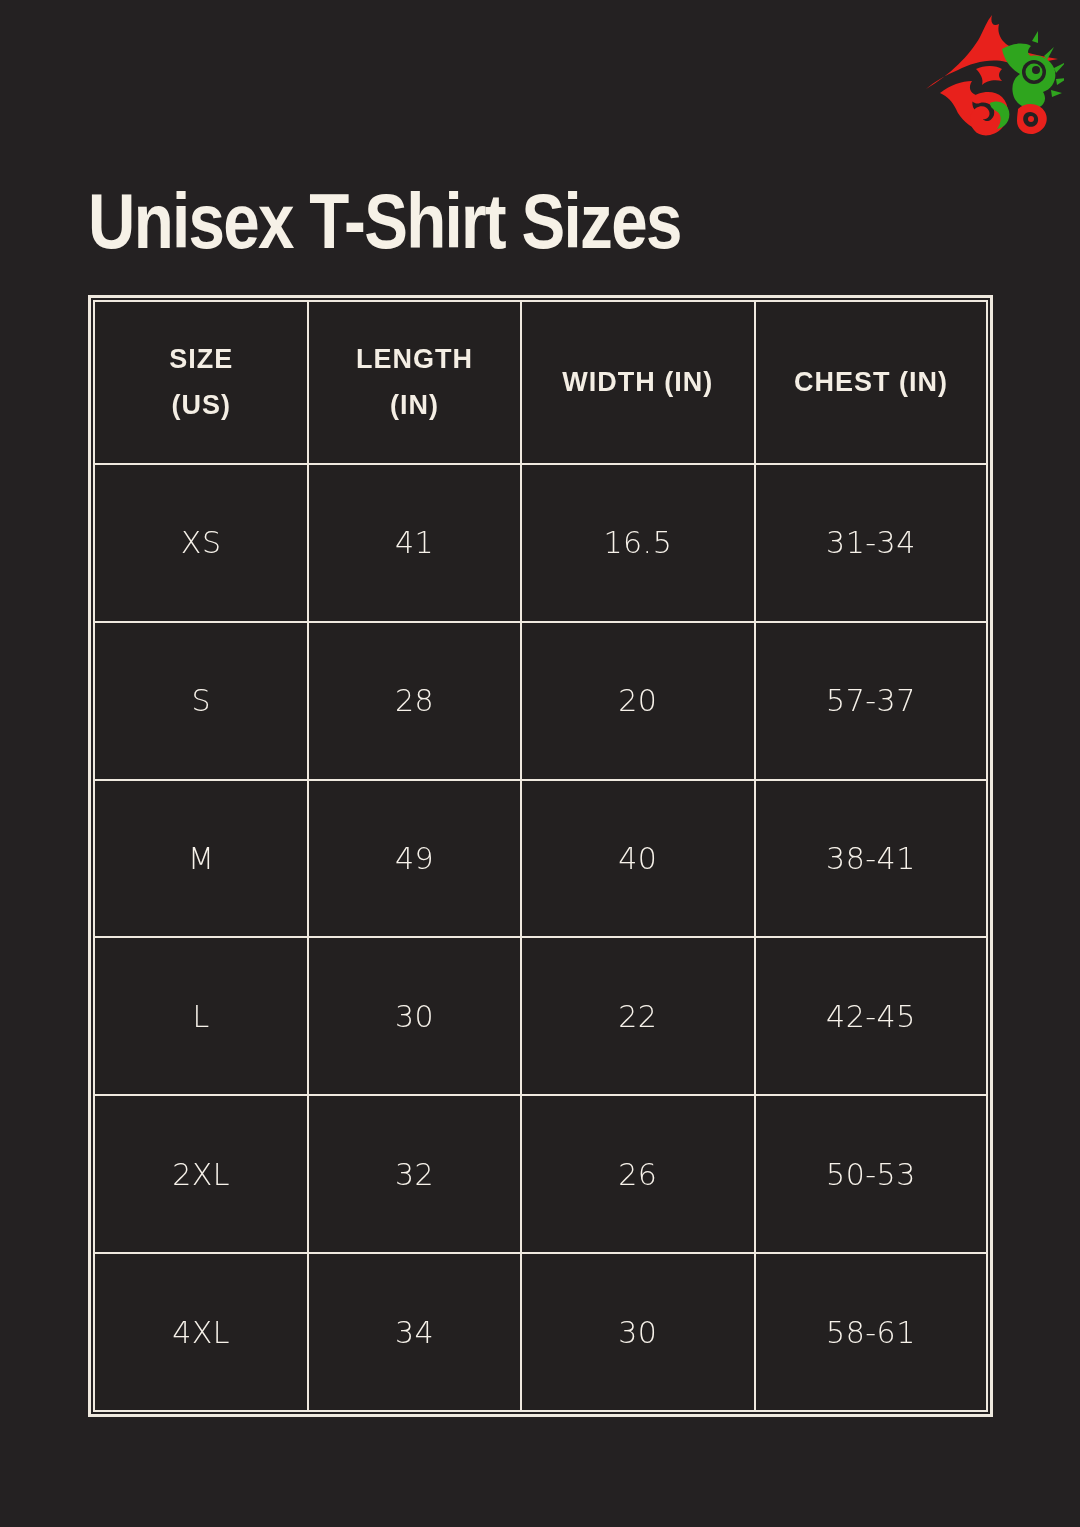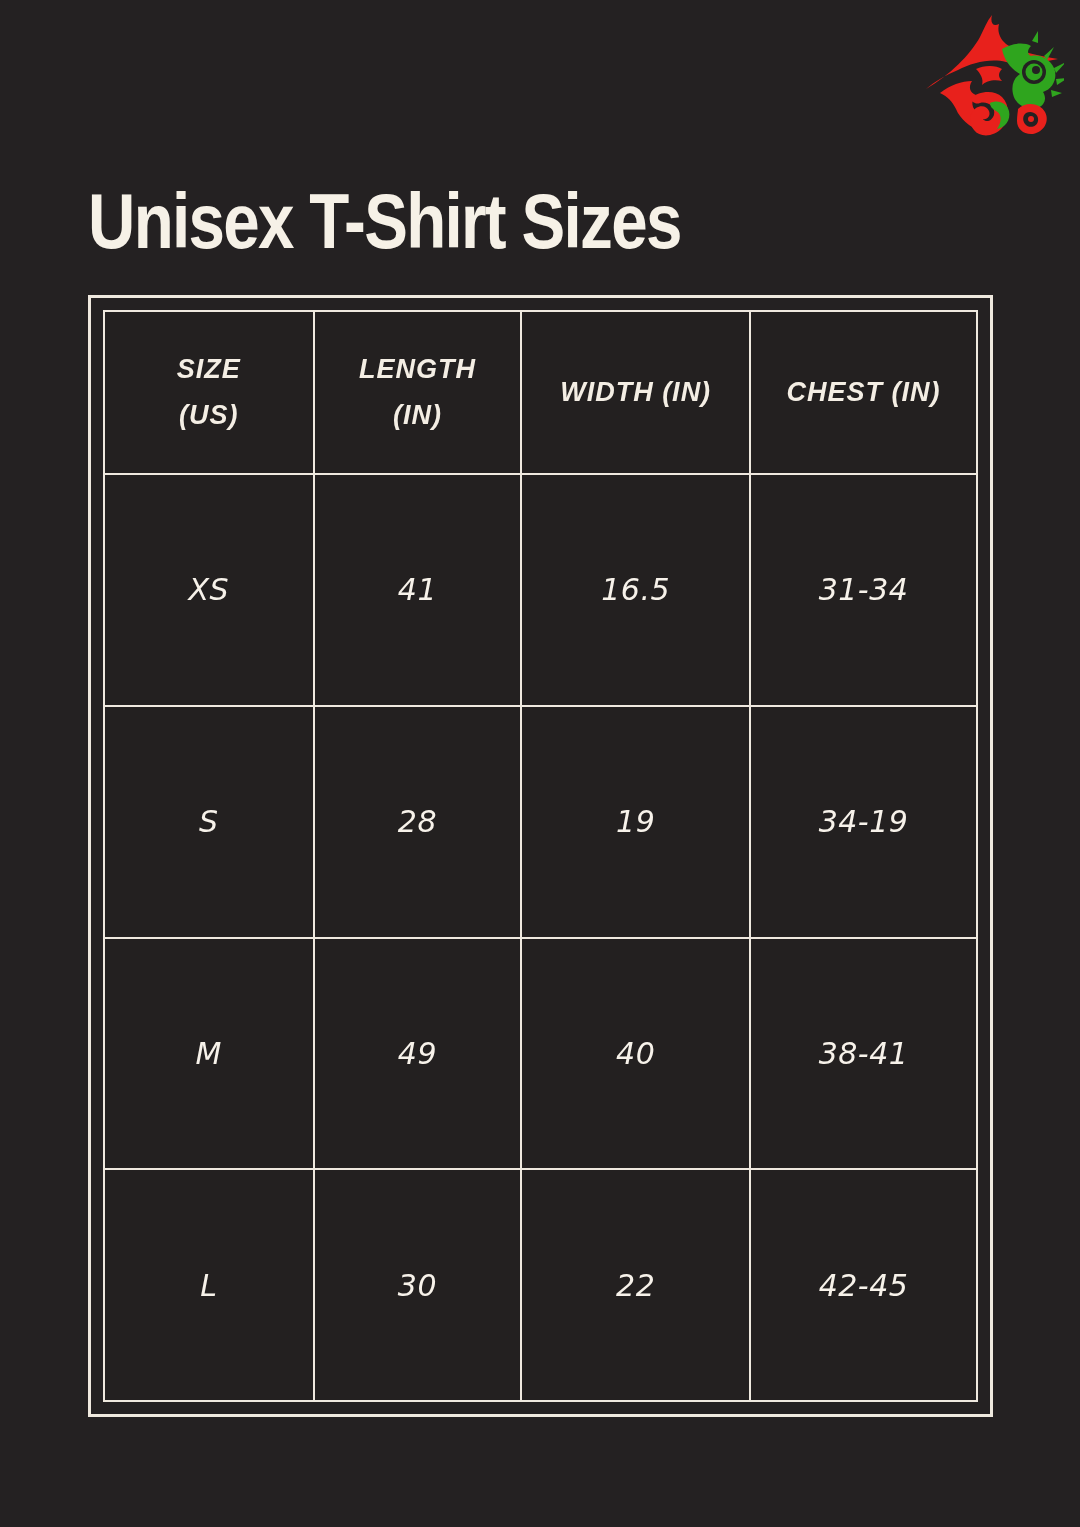--- a/index.html
+++ b/index.html
@@ -39,23 +39,22 @@
     line-height: 1.0;
   }
   .table-wrap {
     position: absolute;
     left: 88px;
     top: 295px;
     width: 905px;
     height: 1122px;
     box-sizing: border-box;
     border: 3px solid #efe9df;
-    padding: 12px;
+    padding: 2px;
     background: #242122;
-    font-style: italic;
   }
   table.size-chart {
     width: 100%;
     height: 100%;
     border-collapse: collapse;
     table-layout: fixed;
     background: #232020;
   }
   table.size-chart th,
   table.size-chart td {
@@ -136,32 +135,44 @@
       <tbody>
         <tr>
           <td>XS</td>
           <td>41</td>
           <td>16.5</td>
           <td>31-34</td>
         </tr>
         <tr>
           <td>S</td>
           <td>28</td>
-          <td>19</td>
-          <td>34-19</td>
+          <td>20</td>
+          <td>57-37</td>
         </tr>
         <tr>
           <td>M</td>
           <td>49</td>
           <td>40</td>
           <td>38-41</td>
         </tr>
         <tr>
           <td>L</td>
           <td>30</td>
           <td>22</td>
           <td>42-45</td>
         </tr>
+        <tr>
+          <td>2XL</td>
+          <td>32</td>
+          <td>26</td>
+          <td>50-53</td>
+        </tr>
+        <tr>
+          <td>4XL</td>
+          <td>34</td>
+          <td>30</td>
+          <td>58-61</td>
+        </tr>
       </tbody>
     </table>
   </div>
 
 </div>
 
 </body></html>

